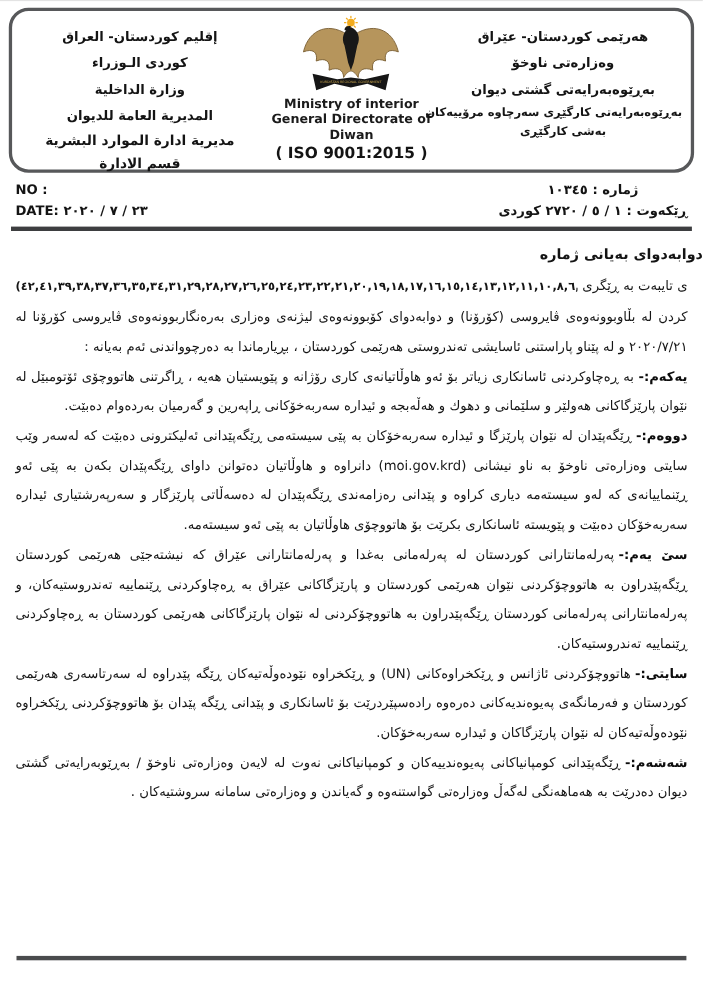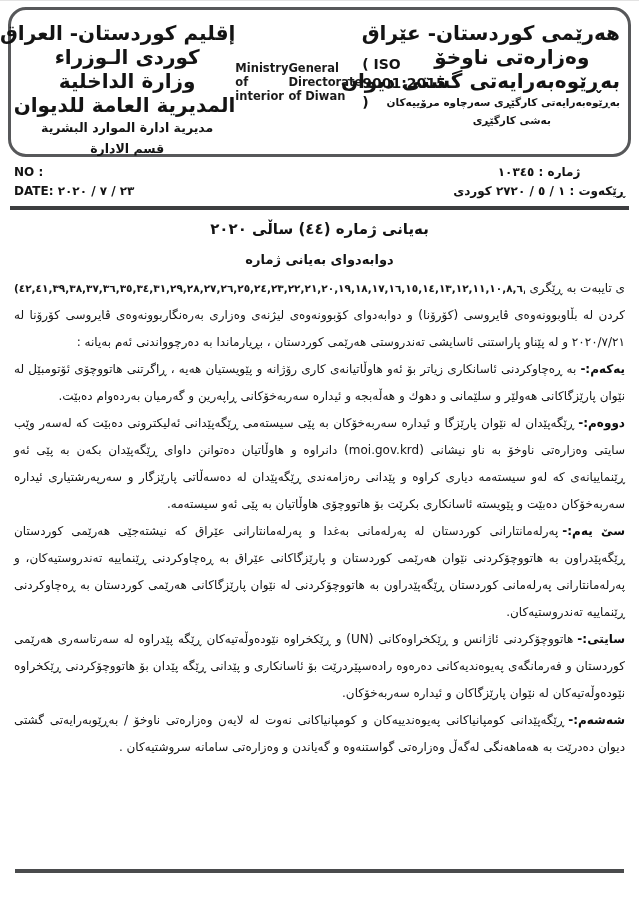--- a/index.html
+++ b/index.html
@@ -8,37 +8,37 @@
     font-family:"DejaVu Sans",sans-serif;color:#141414;overflow:hidden;
     box-sizing:border-box;border-top:1px solid #e3e3e3;
   }
   
   .header-box{
     margin:6px 8px 0;height:150px;border:3px solid #57585a;border-radius:18px;
     display:flex;box-sizing:border-box;padding:4px 8px;background:#fff;
   }
   .hcol{box-sizing:border-box;}
   .hcol.arabic{width:36%;text-align:center;direction:rtl;padding-top:7px;}
-  .hcol.centercol{width:28%;display:flex;flex-direction:row;align-items:center;}
+  .hcol.centercol{width:28%;display:flex;flex-direction:column;align-items:center;text-align:center;}
   .hcol.kurdish{width:36%;text-align:center;direction:rtl;padding-top:7px;}
-  .hline-lg{font-size:20px;font-weight:700;line-height:24px;white-space:nowrap;}
+  .hline-lg{font-size:12px;font-weight:700;line-height:24px;white-space:nowrap;}
   .hline-sm{font-size:12.5px;font-weight:700;line-height:21px;white-space:nowrap;}
   .hline-xs{font-size:10.5px;font-weight:700;line-height:18px;white-space:nowrap;letter-spacing:-0.2px;}
   .eng-line{font-size:11.5px;font-weight:700;line-height:14px;color:#1b1b1b;}
   .eng-iso{font-size:14px;font-weight:700;line-height:19px;margin-top:2px;}
   
   .meta-row{display:flex;justify-content:space-between;padding:6px 14px 2px;}
   .meta-left{direction:ltr;text-align:left;font-weight:700;font-size:12px;line-height:19px;}
   .meta-right{direction:rtl;text-align:center;font-weight:700;font-size:12px;line-height:19px;}
   .ltro{direction:ltr;unicode-bidi:bidi-override;}
   .rule-thick{margin:3px 10px 0;height:4px;background:#3d3e40;}
   .bottom-rule{position:absolute;left:15px;right:15px;bottom:42px;height:4px;background:#4a4b4d;}
   
   .doc-title{margin-top:10px;text-align:center;direction:rtl;font-size:15px;font-weight:700;}
-  .doc-subtitle{margin-top:14px;text-align:center;direction:rtl;font-size:13px;font-weight:700;}
+  .doc-subtitle{margin-top:14px;direction:rtl;font-size:13px;font-weight:700;}
   
   .body-text{padding:8px 14px 0;font-size:12px;color:#151515;}
   .intro-numline{
     display:flex;direction:ltr;justify-content:space-between;align-items:baseline;
     line-height:27px;white-space:nowrap;
   }
   .nums{font-size:10.5px;letter-spacing:-0.45px;font-weight:700;overflow:hidden;flex-shrink:1;}
   .nums-suffix{direction:rtl;font-size:12px;padding-left:4px;}
   .para{direction:rtl;text-align:justify;line-height:27px;}
   .section{direction:rtl;text-align:justify;line-height:27px;}
@@ -112,21 +112,20 @@
       </div>
       <div>
         <span>ڕێکەوت :</span>
         <span>١ / ٥ / ٢٧٢٠ کوردی</span>
       </div>
     </div>
   </div>
 
   <div class="rule-thick"></div>
 
-  <div class="doc-title">بەیانی ژمارە (٤٤) ساڵی ٢٠٢٠</div>
   <div class="doc-subtitle">دوابەدوای بەیانی ژمارە</div>
 
   <div class="body-text">
 
     <div class="intro-numline">
       <span class="nums ltro">(٤٢,٤١,٣٩,٣٨,٣٧,٣٦,٣٥,٣٤,٣١,٢٩,٢٨,٢٧,٢٦,٢٥,٢٤,٢٣,٢٢,٢١,٢٠,١٩,١٨,١٧,١٦,١٥,١٤,١٣,١٢,١١,١٠,٨,٦,٥,٣)</span>
       <span class="nums-suffix">ی تایبەت بە ڕێگری</span>
     </div>
     <div class="para">کردن لە بڵاوبوونەوەی ڤایروسی (کۆرۆنا) و دوابەدوای کۆبوونەوەی لیژنەی وەزاری بەرەنگاربوونەوەی ڤایروسی کۆرۆنا لە ٢٠٢٠/٧/٢١ و لە پێناو پاراستنی ئاسایشی تەندروستی هەرێمی کوردستان ، بڕیارماندا بە دەرچوواندنی ئەم بەیانە :</div>
 

